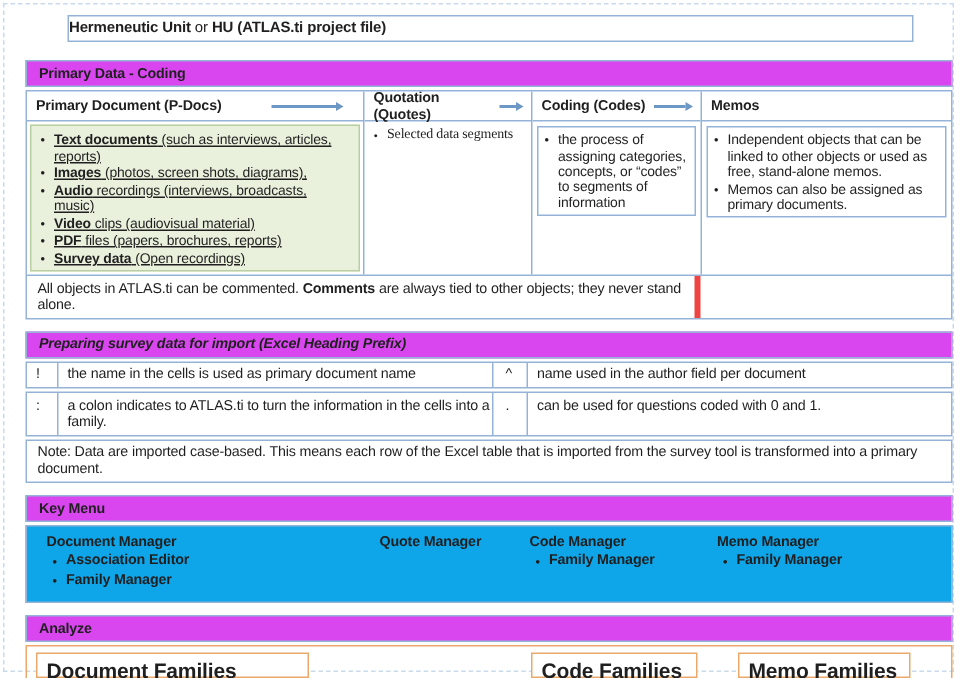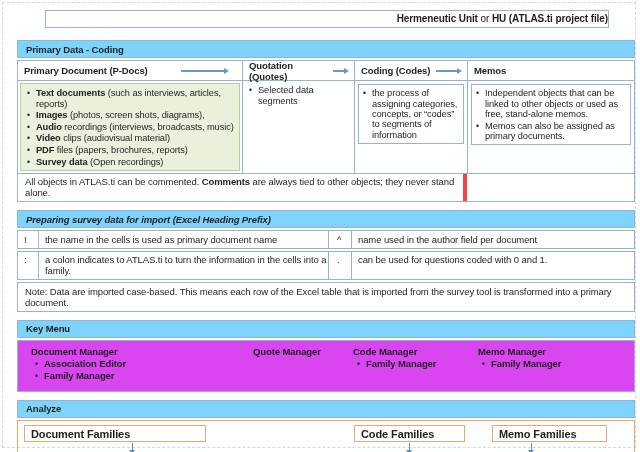--- a/index.html
+++ b/index.html
@@ -4,71 +4,71 @@
 <style>
   * { margin:0; padding:0; box-sizing:border-box; }
   html,body { width:640px; height:452px; background:#fff; overflow:hidden;
     font-family:"Liberation Sans", sans-serif; color:#1f1f1f; letter-spacing:-0.1px; }
   .frame { position:absolute; left:2px; top:2px; width:634px; height:446px;
     border:1px dashed #c9daec; }
   .content { position:absolute; left:0; top:0; width:100%; height:100%;
     padding:8px 5px 0 17px; }
 
   
-  .titlebox { margin:2px 26px 12px 28px; border:1px solid #95b3d7; text-align:right;
+  .titlebox { margin:2px 26px 12px 28px; border:1px solid #95b3d7; text-align:left;
     font-size:10px; padding:2px 0 3px; }
 
   
-  .secbar { border:1px solid #95b3d7; background:#7dd3fc; font-weight:bold;
+  .secbar { border:1px solid #95b3d7; background:#d946ef; font-weight:bold;
     font-size:9.5px; padding:2.5px 0 2.5px 8px; }
   .secbar.it { font-style:italic; }
   .sec { margin-top:8px; }
 
   
   .s1box { border:1px solid #95b3d7; margin-top:2px; }
   .cols { display:flex; }
   .col + .col { border-left:1px solid #95b3d7; }
   .c1 { width:224px; } .c2 { width:112px; } .c3 { width:113px; } .c4 { flex:1; }
   .colhead { display:flex; align-items:center; font-weight:bold; font-size:9.5px;
     padding:3px 4px 3px 6px; border-bottom:1px solid #95b3d7; height:20px; }
   .colbody { min-height:64px; font-size:9.3px; }
   .arrow-h { flex:1; display:flex; align-items:center; margin:0 1px 0 6px; min-width:16px; }
   .c1 .arrow-h { flex:0 0 48px; margin-left:auto; margin-right:9px; }
   .arrow-h .line { flex:1; height:2px; background:#6d97c4; }
   .arrow-h .head { width:0; height:0; border-left:5px solid #6d97c4;
     border-top:3.5px solid transparent; border-bottom:3.5px solid transparent; }
   .green { margin:2px; background:#e9f1dd; border:1px solid #b9cfa2;
-    padding:3px 5px 3px 2px; min-height:60px; }
+    padding:3px 15px 3px 2px; min-height:60px;text-decoration:underline; }
   .li { position:relative; padding-left:13px; margin-top:1.2px; line-height:10.4px; }
   .li::before { content:"•"; position:absolute; left:4px; top:0; font-size:8.5px; }
-  .c2 .colbody { padding:3px 2px 0 2px; }
+  .c2 .colbody { padding:3px 2px 0 2px;font-family:Liberation Serif, serif; }
   .inset { border:1px solid #95b3d7; margin:3px; padding:2px 1px 3px 0; }
   .noterow { display:flex; border-top:1px solid #95b3d7; font-size:9.5px; }
   .notecell { width:449px; border-right:4px solid #ef4444; padding:2.5px 0 3px 7px; }
   .notefill { flex:1; }
 
   
   .srow { display:flex; border:1px solid #95b3d7; margin-top:2px; font-size:9.5px; }
   .srow > div { padding:2.5px 0 3px 6px; }
   .sprefix { width:21px; border-right:1px solid #95b3d7; }
   .sleft { width:290px; border-right:1px solid #95b3d7; }
   .sprefix2 { width:23px; border-right:1px solid #95b3d7; padding-left:8px !important; }
   .sright { flex:1; }
   .snote { border:1px solid #95b3d7; margin-top:2px; font-size:9.5px; padding:2.5px 0 3px 7px; }
 
   
-  .kmbox { border:1px solid #95b3d7; background:#d946ef; margin-top:2px; height:52px;
+  .kmbox { border:1px solid #95b3d7; background:#0ea5e9; margin-top:2px; height:52px;
     padding:5px 0 0 13px; display:flex; font-size:9.5px; font-weight:bold; }
   .kmg1 { width:222px; } .kmg2 { width:100px; } .kmg3 { width:125px; } .kmg4 { flex:1; }
   .kmbox .li { margin-top:2px; }
 
   
   .anbox { border:1px solid #eaa96b; margin-top:2px; height:102px; position:relative; }
   .fam { position:absolute; top:4px; height:17px; border:1px solid #eaa96b; background:#fff;
-    font-weight:bold; font-size:11px; padding:2.5px 0 0 6px; }
+    font-weight:bold; font-size:14px; padding:2.5px 0 0 6px; }
   .fam0 { left:6px; width:182px; } .fam1 { left:336px; width:111px; } .fam2 { left:474px; width:115px; }
   .varrow { position:absolute; width:1px; background:#5b8fc4; }
   .varrow::after { content:""; position:absolute; left:-3px; bottom:-4px; width:0; height:0;
     border-top:4px solid #5b8fc4; border-left:3.5px solid transparent; border-right:3.5px solid transparent; }
   .fa { top:22px; height:7px; }
   .fa0 { left:114px; } .fa1 { left:391px; } .fa2 { left:513px; }
   b { font-weight:bold; }
 </style>
 </head>
 <body>

